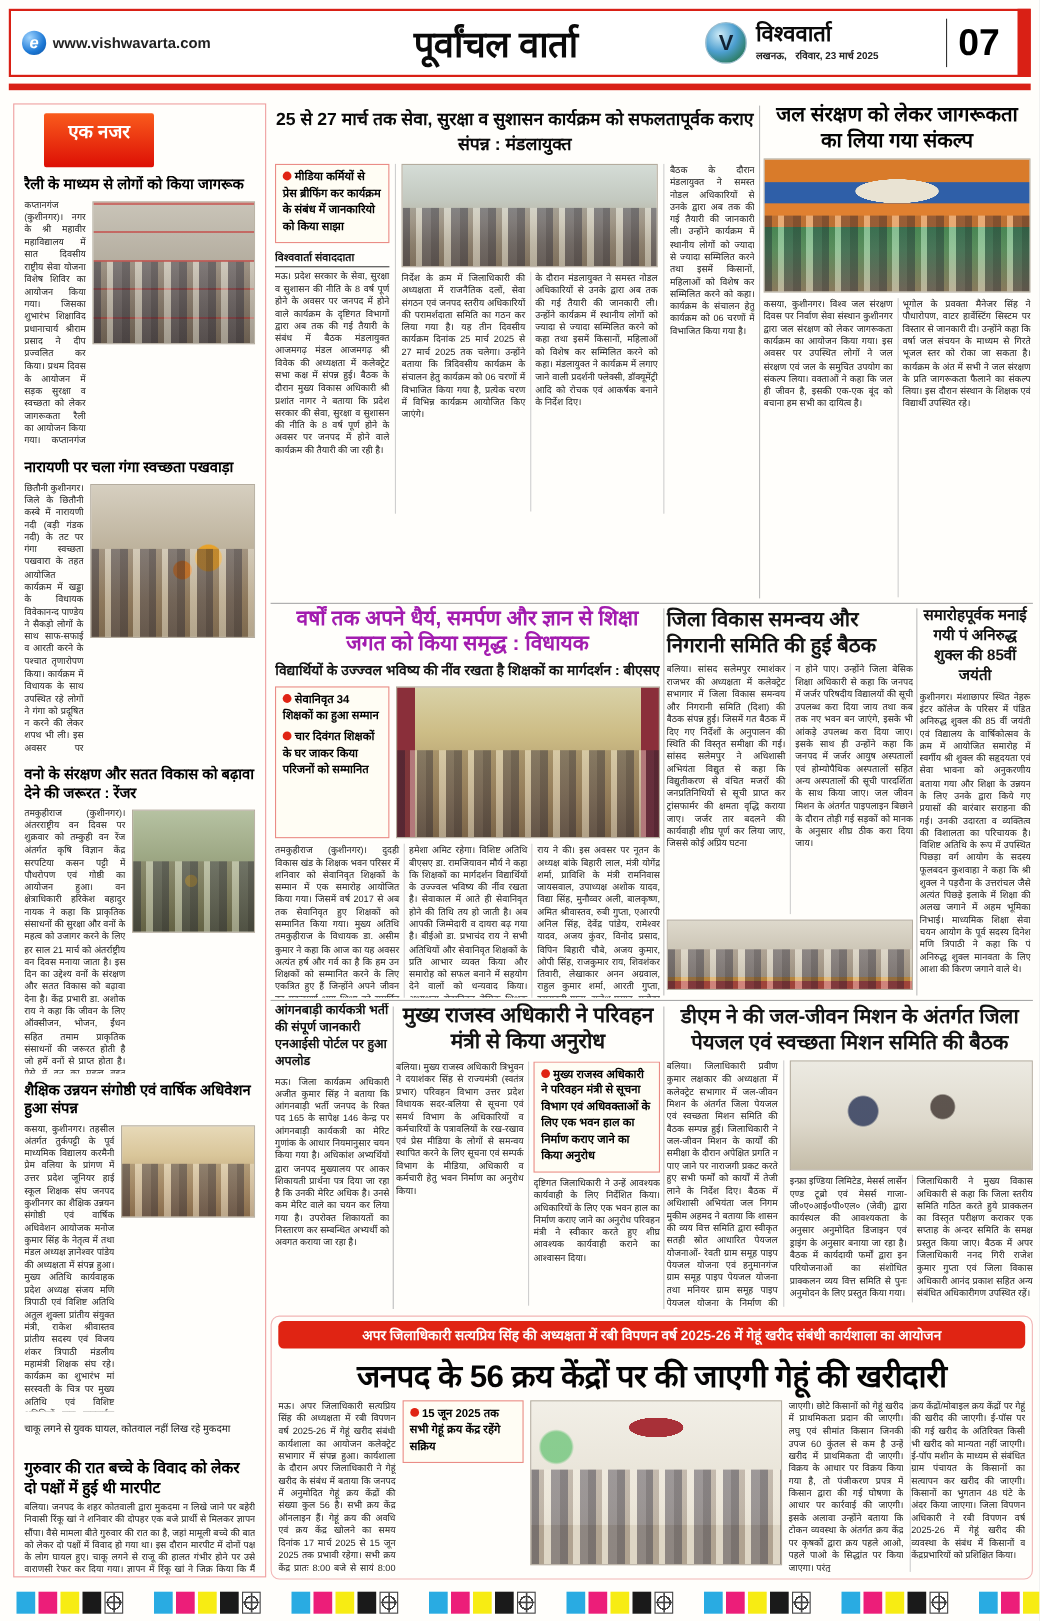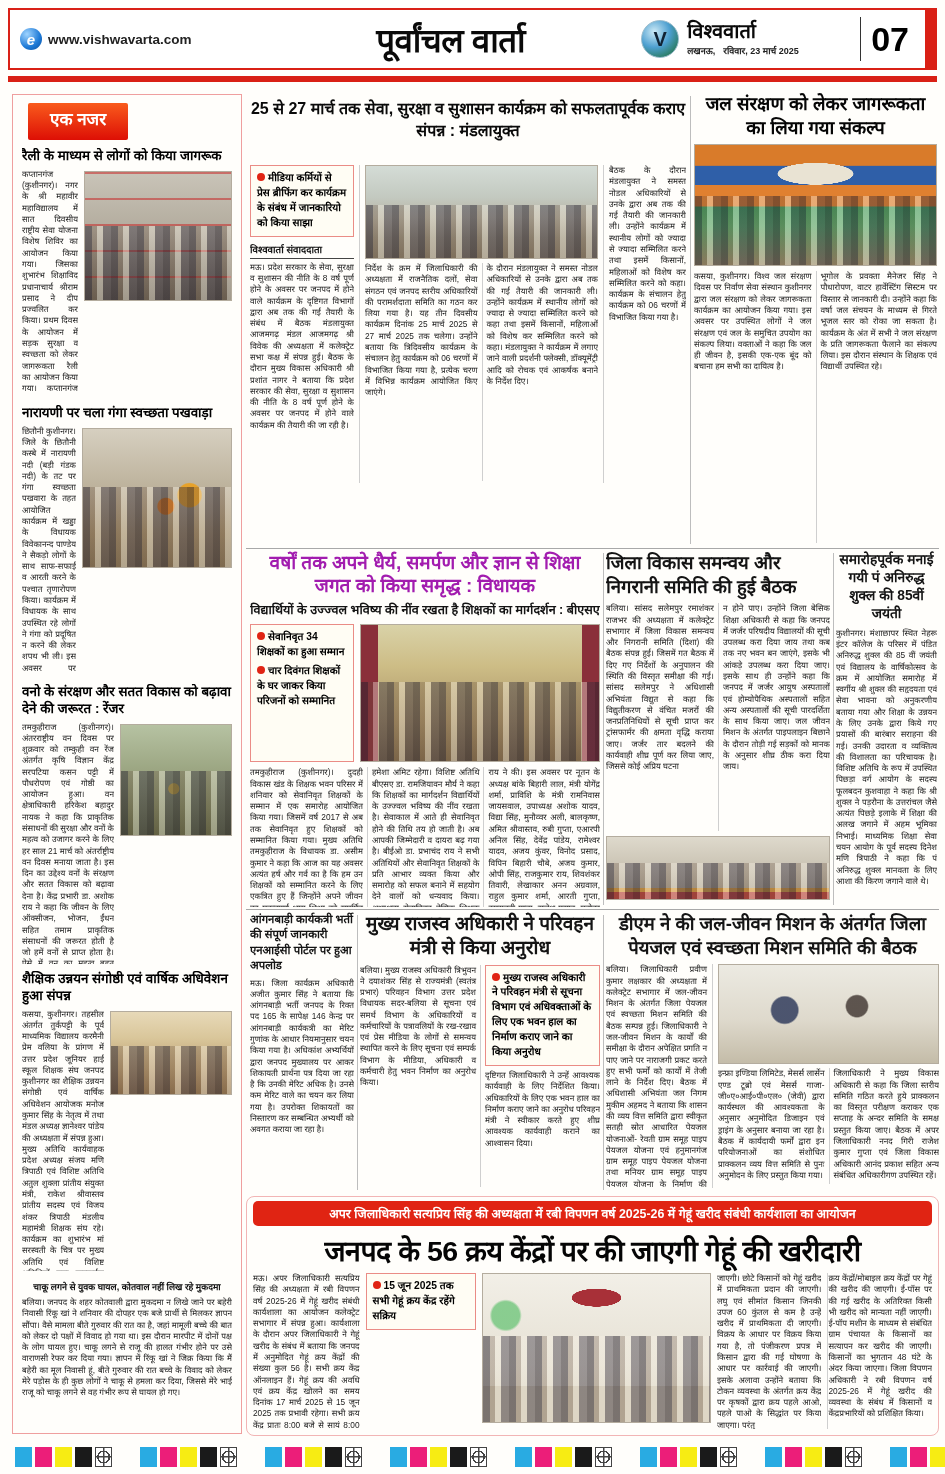--- a/index.html
+++ b/index.html
@@ -68,31 +68,31 @@
     linear-gradient(180deg,#eceae2 0%,#ded9cc 56%,#c4bca8 100%); }
   .ph-workshop { background:radial-gradient(circle at 10% 28%, rgba(120,200,130,.85) 0 6%, transparent 7%),
     radial-gradient(ellipse 18% 10% at 50% 16%, #a83038 0 60%, transparent 61%),
     linear-gradient(0deg,#cfc6b2 0 24%, transparent 24%),
     linear-gradient(180deg,#f2efe7 0%,#e6e1d4 62%,#d6cfbd 100%); }
 
   
   .eknajar { left:12px; top:94px; width:230px; height:1340px; border:1.5px solid #ef9f9f;
     padding:8px 9px 6px; background:#fffefb; overflow:hidden; }
   .ek-tab { display:inline-block; background:linear-gradient(180deg,#f95b1c,#dd0f05);
-    color:#fff; font-weight:800; font-size:17px; padding:4px 22px 10px; border-radius:2px; margin:0 0 8px 6px; }
+    color:#fff; font-weight:800; font-size:17px; padding:4px 22px 22px; border-radius:2px; margin:0 0 8px 18px; }
   .ek-item { overflow:hidden; margin-bottom:7px; }
   .ek-hl { font-size:13.4px; font-weight:800; line-height:1.25; color:#000; margin-bottom:4px; }
-  .ek-kicker { font-size:9px; font-weight:700; color:#111; margin:2px 0 4px;text-align:center; }
+  .ek-kicker { font-size:9px; font-weight:400; color:#111; margin:2px 0 21px; }
   .itm-ph { float:right; margin:2px 0 3px 6px; }
 
   
   .lead { left:250px; top:92px; width:436px; height:454px; overflow:hidden; }
   .lead-hl { font-size:36px; font-weight:800; line-height:1.2; text-align:center; letter-spacing:-1px; color:#050505; }
   .lead-sub { font-size:16px; font-weight:800; text-align:center; margin-top:5px; color:#0a0a0a; }
-  .lead-row { display:flex; margin-top:24px; height:318px; }
+  .lead-row { display:flex; margin-top:8px; height:318px; }
   .lead-c1 { width:109px; padding-right:5px; }
   .byline { font-size:9.8px; font-weight:800; border-bottom:1px solid #444; padding:6px 0 2px; margin-bottom:3px; }
   .lead-mid { width:245px; border-left:1px solid #cfcfcf; border-right:1px solid #cfcfcf; padding:0 5px; }
   .lead-c4 { width:82px; padding-left:5px; }
   .lead-midcols { display:flex; margin-top:4px; height:218px; }
 
   
   .water { left:694px; top:92px; width:243px; height:454px; overflow:hidden; }
   .water-hl { font-size:18.5px; font-weight:800; line-height:1.3; text-align:center; color:#050505; }
   .water-cols { display:flex; margin-top:5px; height:272px;justify-content:center; }
@@ -193,20 +193,21 @@
     </div>
 
     <div class="ek-item" style="height:300px">
       <div class="ek-hl">शैक्षिक उन्नयन संगोष्ठी एवं वार्षिक अधिवेशन हुआ संपन्न</div>
       <div class="ph ph-event crowd itm-ph" style="width:122px;height:84px"></div>
       <div class="bodytxt" style="height:268px">कसया, कुशीनगर। तहसील अंतर्गत तुर्कपट्टी के पूर्व माध्यमिक विद्यालय करमैनी प्रेम वलिया के प्रांगण में उत्तर प्रदेश जूनियर हाई स्कूल शिक्षक संघ जनपद कुशीनगर का शैक्षिक उन्नयन संगोष्ठी एवं वार्षिक अधिवेशन आयोजक मनोज कुमार सिंह के नेतृत्व में तथा मंडल अध्यक्ष ज्ञानेश्वर पांडेय की अध्यक्षता में संपन्न हुआ। मुख्य अतिथि कार्यवाहक प्रदेश अध्यक्ष संजय मणि त्रिपाठी एवं विशिष्ट अतिथि अतुल शुक्ला प्रांतीय संयुक्त मंत्री, राकेश श्रीवास्तव प्रांतीय सदस्य एवं विजय शंकर त्रिपाठी मंडलीय महामंत्री शिक्षक संघ रहे। कार्यक्रम का शुभारंभ मां सरस्वती के चित्र पर मुख्य अतिथि एवं विशिष्ट अतिथियों द्वारा माल्यार्पण कर किया गया। मुख्य अतिथि कार्यवाहक प्रदेश अध्यक्ष शिक्षक संघ ने कहा कि यही समय है कि हम सब संगठित हों और अपनी आवाज को बुलंद कर संगठन एवं एकता के बल पर अपनी आवाज को ऊपर तक पहुंचाएं क्योंकि संगठन एवं एकता के ही बल पर शिक्षक हित सुरक्षित रहेगा। संगठन में ऐसे ही लोगों को आगे आने तथा अपनी आवाज को बुलंद करने की आवश्यकता है। अध्यक्षता कर रहे मंडलाध्यक्ष शिक्षक संघ ज्ञानेश्वर पांडेय ने कहा कि संगठन में सभी साथी निश्चित रूप से पहरेदार के रूप में आपके साथ खड़े रहेंगे और कहीं से आप लोगों का शोषण नहीं होने पाएगा। चुनाव पर्यवेक्षक नीता यादव विनय पाठक शिक्षक संघ की देख-रेख में निम्न पदाधिकारी निर्वाचित हुए जो निम्न है मनोज कुमार सिंह जिलाध्यक्ष शिक्षक संघ, रामप्रसाद यादव, ज्ञान प्रकाश सिंह, बिंदु सिंह, कमलेश प्रसाद उपाध्यक्ष संजय कुमार सिंह महामंत्री, संजय गुप्ता मंत्री, दिनेश यादव, जगन्नारायण सिंह संयुक्त मंत्री दिनेश यादव ऑडिटर, ज्ञान सिंह लेखाकार रहे। अजेय कुशवाहा बेसिक एआरपी को फूल मालाओं से स्वागत किया गया। संचालन प्रधानाध्यापक शैलेश कुमार त्रिपाठी ने किया। कार्यक्रम में अशोक कुमार पांडेय, विजय शंकर त्रिपाठी, अतुल कुमार शुक्ल, सच्चिदा मिश्र, संजय राय, डॉ वीरेंद्र कुमार त्रिपाठी, राजेश कुमार शुक्ला, वीरेंद्र मिश्र, हेमा त्रिपाठी, सुनीता यादव, नर्वेंद्र त्रिपाठी, राज किशोर सिंह, सुनील कुमार गुप्त, दुर्गेश सिंह, नन्हे शाह, वकील सिंह, धर्मेंद्र गोंड, अरुण वर्मा, प्रतिभा सिंह, रचना शर्मा, बिंदु सिंह, विभा गुप्ता, सुनीता सिंह आदि शिक्षक मौजूद रहे।</div>
     </div>
 
     <div class="ek-item" style="height:188px">
       <div class="ek-kicker">चाकू लगने से युवक घायल, कोतवाल नहीं लिख रहे मुकदमा</div>
+      <div class="ek-hl" style="font-size:14px">गुरुवार की रात बच्चे के विवाद को लेकर दो पक्षों में हुई थी मारपीट</div>
       <div class="bodytxt" style="height:128px">बलिया। जनपद के शहर कोतवाली द्वारा मुकदमा न लिखे जाने पर बहेरी निवासी रिंकू खां ने शनिवार की दोपहर एक बजे प्रार्थी से मिलकर ज्ञापन सौंपा। वैसे मामला बीते गुरुवार की रात का है, जहां मामूली बच्चे की बात को लेकर दो पक्षों में विवाद हो गया था। इस दौरान मारपीट में दोनों पक्ष के लोग घायल हुए। चाकू लगने से राजू की हालत गंभीर होने पर उसे वाराणसी रेफर कर दिया गया। ज्ञापन में रिंकू खां ने जिक्र किया कि मैं बहेरी का मूल निवासी हूं, बीते गुरुवार की रात बच्चे के विवाद को लेकर मेरे पड़ोस के ही कुछ लोगों ने चाकू से हमला कर दिया, जिससे मेरे भाई राजू को चाकू लगने से वह गंभीर रूप से घायल हो गए।</div>
     </div>
   </aside>
 
   <section class="abs lead">
     <div class="lead-sub">25 से 27 मार्च तक सेवा, सुरक्षा व सुशासन कार्यक्रम को सफलतापूर्वक कराए संपन्न : मंडलायुक्त</div>
     <div class="lead-row">
       <div class="lead-c1">
         <div class="hibox"><span class="dot"></span><span>मीडिया कर्मियों से प्रेस ब्रीफिंग कर कार्यक्रम के संबंध में जानकारियो को किया साझा</span></div>
         <div class="byline">विश्ववार्ता संवाददाता</div>

